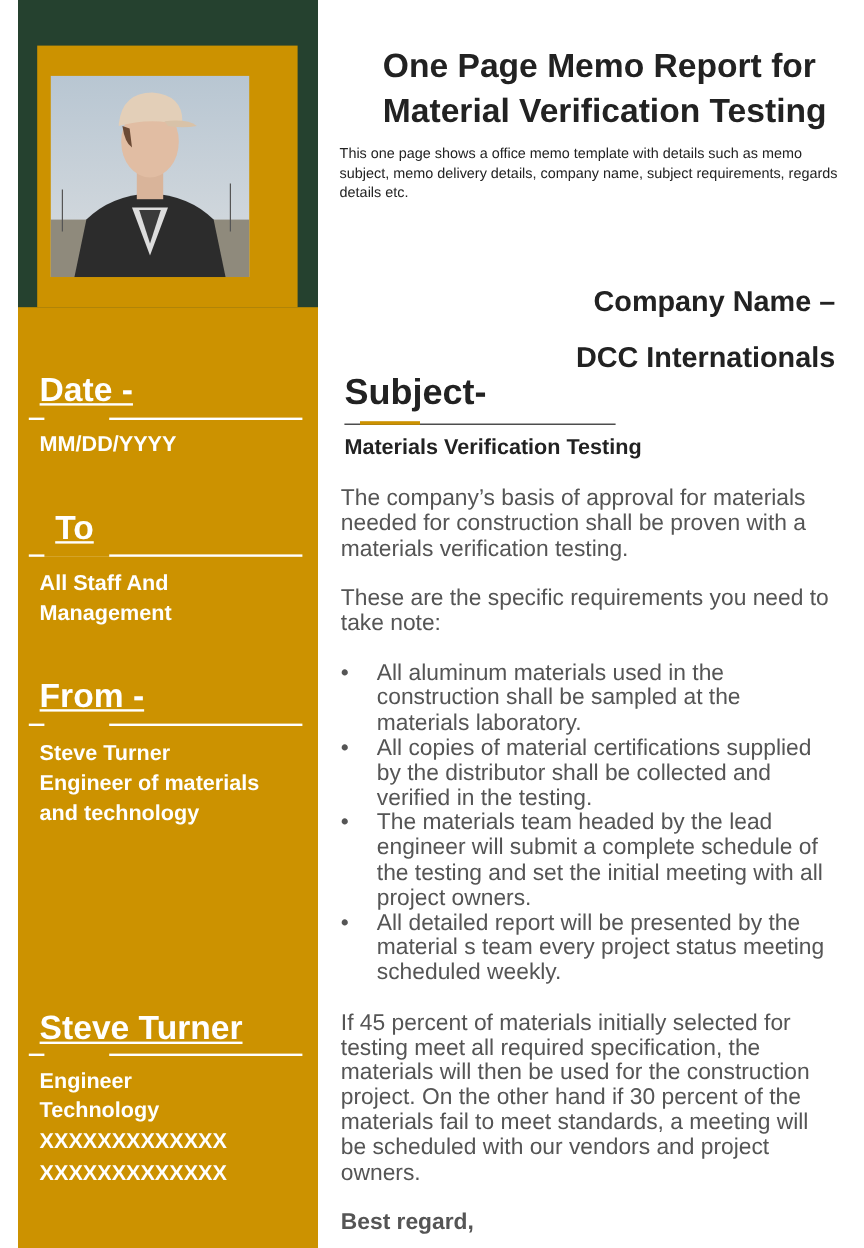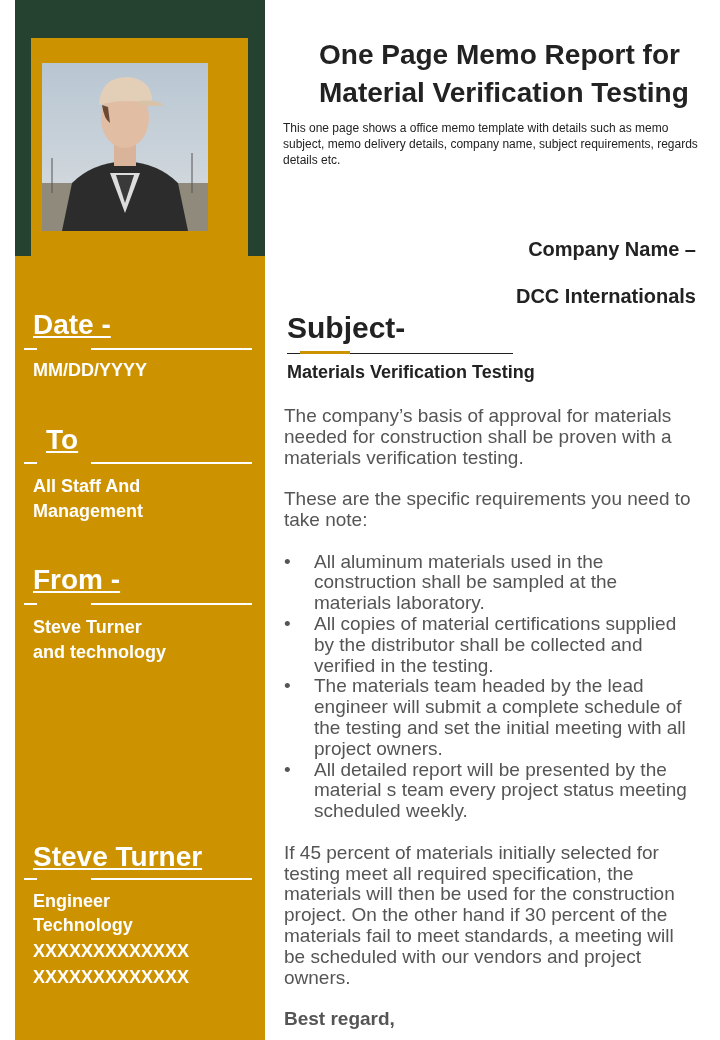--- a/index.html
+++ b/index.html
@@ -11,21 +11,21 @@
     .photo { position: absolute; left: 42px; top: 63px; width: 166px; height: 168px; overflow: hidden; }
 
     .side-heading { position: absolute; left: 18px; color: #ffffff; font-weight: bold; font-size: 28px; text-decoration: underline; }
     .side-rule { position: absolute; left: 9px; width: 228px; height: 2px; background: #ffffff; }
     .side-rule-accent { position: absolute; left: 18px; width: 54px; height: 3px; background: #cc9200; }
     .side-text { position: absolute; left: 18px; color: #ffffff; font-weight: bold; font-size: 18px; line-height: 25px; }
 
     .title { position: absolute; left: 283px; top: 36px; width: 430px; font-size: 28px; font-weight: bold; color: #222222; line-height: 38px; margin-left: 36px; }
     .subtitle { position: absolute; left: 283px; top: 120px; width: 420px; font-size: 12px; color: #222222; line-height: 16px; }
 
-    .company { position: absolute; right: 24px; font-size: 20px; font-weight: bold; color: #222222; text-align: right; }
+    .company { position: absolute; right: 24px; font-size: 24px; font-weight: bold; color: #222222; text-align: right; }
 
     .subject-label { position: absolute; left: 287px; top: 311px; font-size: 30px; font-weight: bold; color: #222222; }
     .subject-rule { position: absolute; left: 287px; top: 353px; width: 226px; height: 1px; background: #222222; }
     .subject-rule-accent { position: absolute; left: 300px; top: 351px; width: 50px; height: 3px; background: #cc9200; }
     .subject-value { position: absolute; left: 287px; top: 362px; font-size: 18px; font-weight: bold; color: #222222; }
 
     .body { position: absolute; left: 284px; top: 406px; width: 410px; font-size: 19px; color: #555555; line-height: 20.8px; }
     .body p { margin: 0 0 20.8px 0; }
     .body ul { margin: 0 0 20.8px 0; padding: 0; list-style: none; }
     .body li { position: relative; padding-left: 30px; }
@@ -74,20 +74,21 @@
 <div class="side-text" style="top:474px; left:33px;">
   <div>All Staff And</div>
   <div>Management</div>
 </div>
 
 <div class="side-heading" style="top:564px; left:33px;">From -</div>
 <div class="side-rule" style="top:603px; left:24px;"></div>
 <div class="side-rule-accent" style="top:602px; left:37px;"></div>
 <div class="side-text" style="top:615px; left:33px;">
   <div>Steve Turner</div>
+  <div>Engineer of materials</div>
   <div>and technology</div>
 </div>
 
 <div class="side-heading" style="top:841px; left:33px;">Steve Turner</div>
 <div class="side-rule" style="top:878px; left:24px;"></div>
 <div class="side-rule-accent" style="top:877px; left:37px;"></div>
 <div class="side-text" style="top:889px; left:33px; line-height:24px;">
   <div>Engineer</div>
   <div>Technology</div>
   <div style="margin-top:2px;">XXXXXXXXXXXXX</div>

